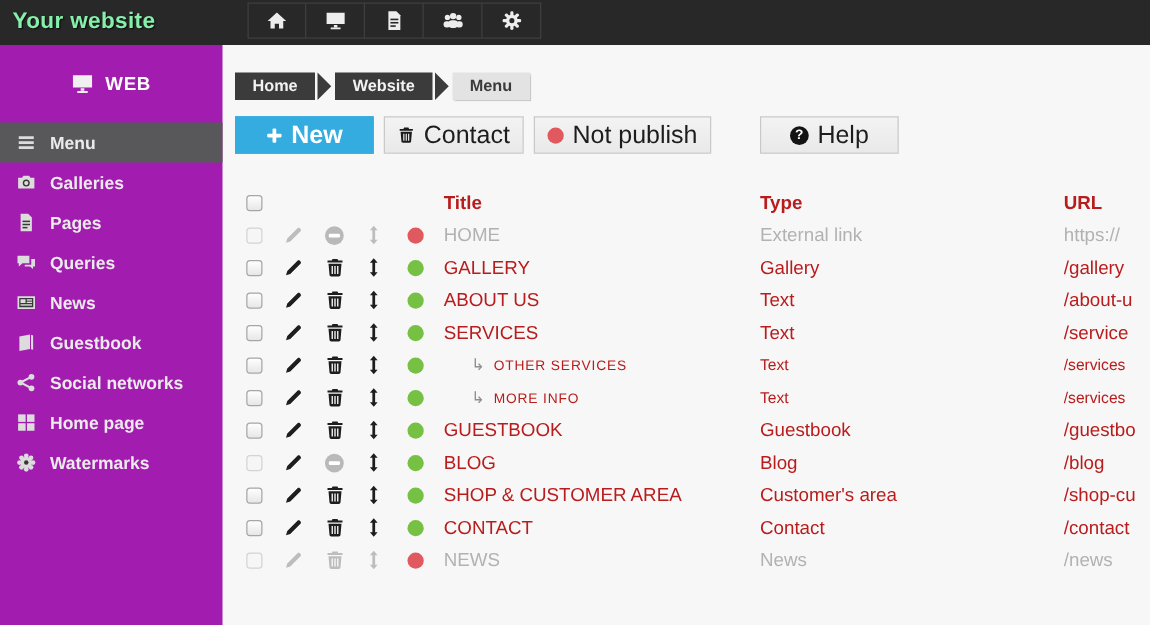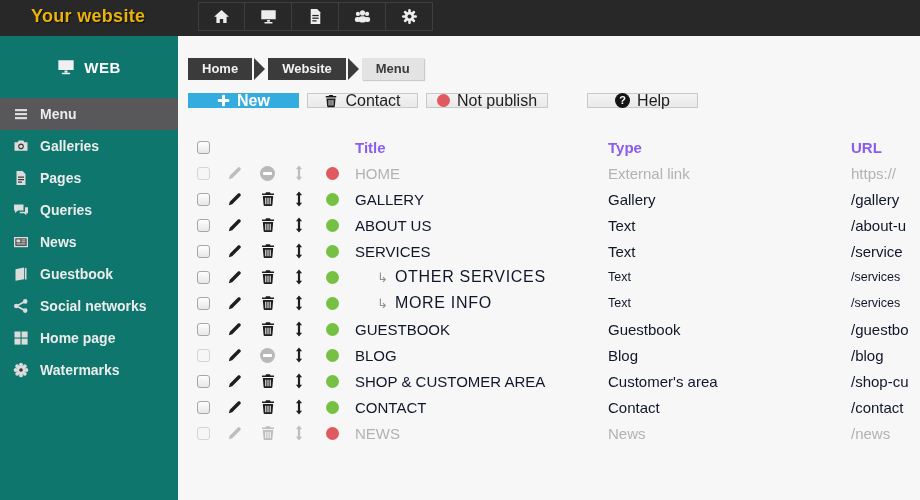--- a/index.html
+++ b/index.html
@@ -5,31 +5,31 @@
   * { margin:0; padding:0; box-sizing:border-box; }
   html,body { width:920px; height:500px; overflow:hidden; }
   body {
     font-family:"Liberation Sans","DejaVu Sans",sans-serif;
     background:#f7f7f7; position:relative;
   }
   
   .topbar { position:absolute; left:0; top:0; width:920px; height:36px; background:#282828; z-index:5; }
   .site-title {
     position:absolute; left:10px; top:6px; font-size:18px; font-weight:bold;
-    color:#eab308; letter-spacing:.3px; text-shadow:1px 1px 1px rgba(0,0,0,.7);margin-left:21px;
+    color:#86efac; letter-spacing:.3px; text-shadow:1px 1px 1px rgba(0,0,0,.7);
   }
   .topnav { position:absolute; left:198px; top:2px; display:flex; height:29px; }
   .topnav .navcell {
     width:47px; height:29px; display:flex; align-items:center; justify-content:center;
     border:1px solid #3e3e3e; border-left:none; cursor:pointer;
   }
   .topnav .navcell:first-child { border-left:1px solid #3e3e3e; }
   .topnav svg { width:17px; height:17px; color:#ededed; }
   
-  .sidebar { position:absolute; left:0; top:36px; width:178px; height:464px; background:#0f766e; z-index:4; }
+  .sidebar { position:absolute; left:0; top:36px; width:178px; height:464px; background:#a21caf; z-index:4; }
   .logo {
     height:62px; display:flex; align-items:center; justify-content:center; gap:9px;
     color:#fff; font-size:15px; font-weight:bold; letter-spacing:.5px;
   }
   .logo svg { width:18px; height:18px; color:#f0f0f0; }
   .navitem {
     height:32px; display:flex; align-items:center; padding-left:13px; gap:11px;
     color:#ebebeb; font-size:14px; font-weight:bold; cursor:pointer;
   }
   .navitem svg { width:16px; height:16px; color:#dcdcdc; flex:0 0 16px; }
@@ -45,60 +45,60 @@
   }
   .crumb::after {
     content:""; position:absolute; left:calc(100% + 2px); top:0;
     border-left:11px solid #3b3b3b; border-top:11px solid transparent; border-bottom:11px solid transparent;
   }
   .crumb.current { background:#e3e3e3; color:#3a3a3a; box-shadow:1px 1px 1px rgba(0,0,0,.18); }
   .crumb.current::after { display:none; }
   
   .toolbar { display:flex; margin-top:13px; gap:8px; align-items:center; }
   .btn {
-    height:15px; min-width:111px; display:inline-flex; align-items:center; justify-content:center; gap:7px;
+    height:30px; min-width:111px; display:inline-flex; align-items:center; justify-content:center; gap:7px;
     background:linear-gradient(#f3f3f3,#e9e9e9); border:1px solid #c9c9c9;
-    font-size:16px; color:#1d1d1d; cursor:pointer; padding:0 10px; white-space:nowrap;
+    font-size:20px; color:#1d1d1d; cursor:pointer; padding:0 10px; white-space:nowrap;
     font-family:inherit;
   }
   .btn.primary { background:#35acdf; border-color:#35acdf; color:#fff; font-weight:bold; }
   .btn.help { margin-left:31px; }
   .btn svg.trash { width:14px; height:14px; }
   .bdot { width:13px; height:13px; border-radius:50%; display:inline-block; }
   .qmark {
     width:15px; height:15px; border-radius:50%; background:#141414; display:inline-block;
     color:#fff; font-size:11px; line-height:15px; text-align:center; font-weight:bold;
   }
   .qmark::after { content:"?"; }
   
   .menutable { margin-top:26px; }
   .thead, .trow {
     display:grid; grid-template-columns:30px 33px 33px 30px 36px 258px 243px 1fr;
     height:26px; align-items:center;
   }
-  .thead { font-weight:bold; font-size:15px; color:#8b5cf6; }
+  .thead { font-weight:bold; font-size:15px; color:#b91c1c; }
   .thead .hcell { padding-left:5px; }
   .cb {
     width:13px; height:13px; border:1px solid #a6a6a6; border-radius:3px;
     background:linear-gradient(#fefefe,#e7e7e7); justify-self:center; cursor:pointer;
   }
   .cb.off { border-color:#d4d4d4; background:#f6f6f6; }
   .icon { justify-self:center; display:flex; align-items:center; cursor:pointer; }
   .icon svg { width:16px; height:16px; }
   .pencil svg, .trash-i svg, .move svg { fill:#1e1e1e; }
   .trow.disabled .pencil svg, .trow.disabled .trash-i svg, .trow.disabled .move svg { fill:#bdbdbd; }
   .minus { width:15px; height:15px; border-radius:50%; background:#b9b9b9; position:relative; display:inline-block; }
   .minus::after { content:""; position:absolute; left:3px; right:3px; top:6px; height:3px; background:#fff; border-radius:1px; }
   .dot { width:13px; height:13px; border-radius:50%; justify-self:center; }
   .dot.green { background:#76c044; }
   .dot.red { background:#e0595e; }
-  .tcell { font-size:15px; color:#0f172a; white-space:nowrap; overflow:hidden; }
+  .tcell { font-size:15px; color:#b91c1c; white-space:nowrap; overflow:hidden; }
   .trow .title { padding-left:5px; }
   .trow.disabled .title, .trow.disabled .type, .trow.disabled .url { color:#b2b2b2; }
-  .trow.sub .title { padding-left:27px; font-size:16px; letter-spacing:.7px; }
+  .trow.sub .title { padding-left:27px; font-size:11px; letter-spacing:.7px; }
   .trow.sub .title::before { content:"\21B3"; color:#8f8f8f; margin-right:7px; font-size:13px; letter-spacing:0; }
   .trow.sub .type, .trow.sub .url { font-size:12.5px; }
 </style>
 </head>
 <body>
 
 <div class="topbar">
   <div class="site-title">Your website</div>
   <div class="topnav">
     <div class="navcell">

